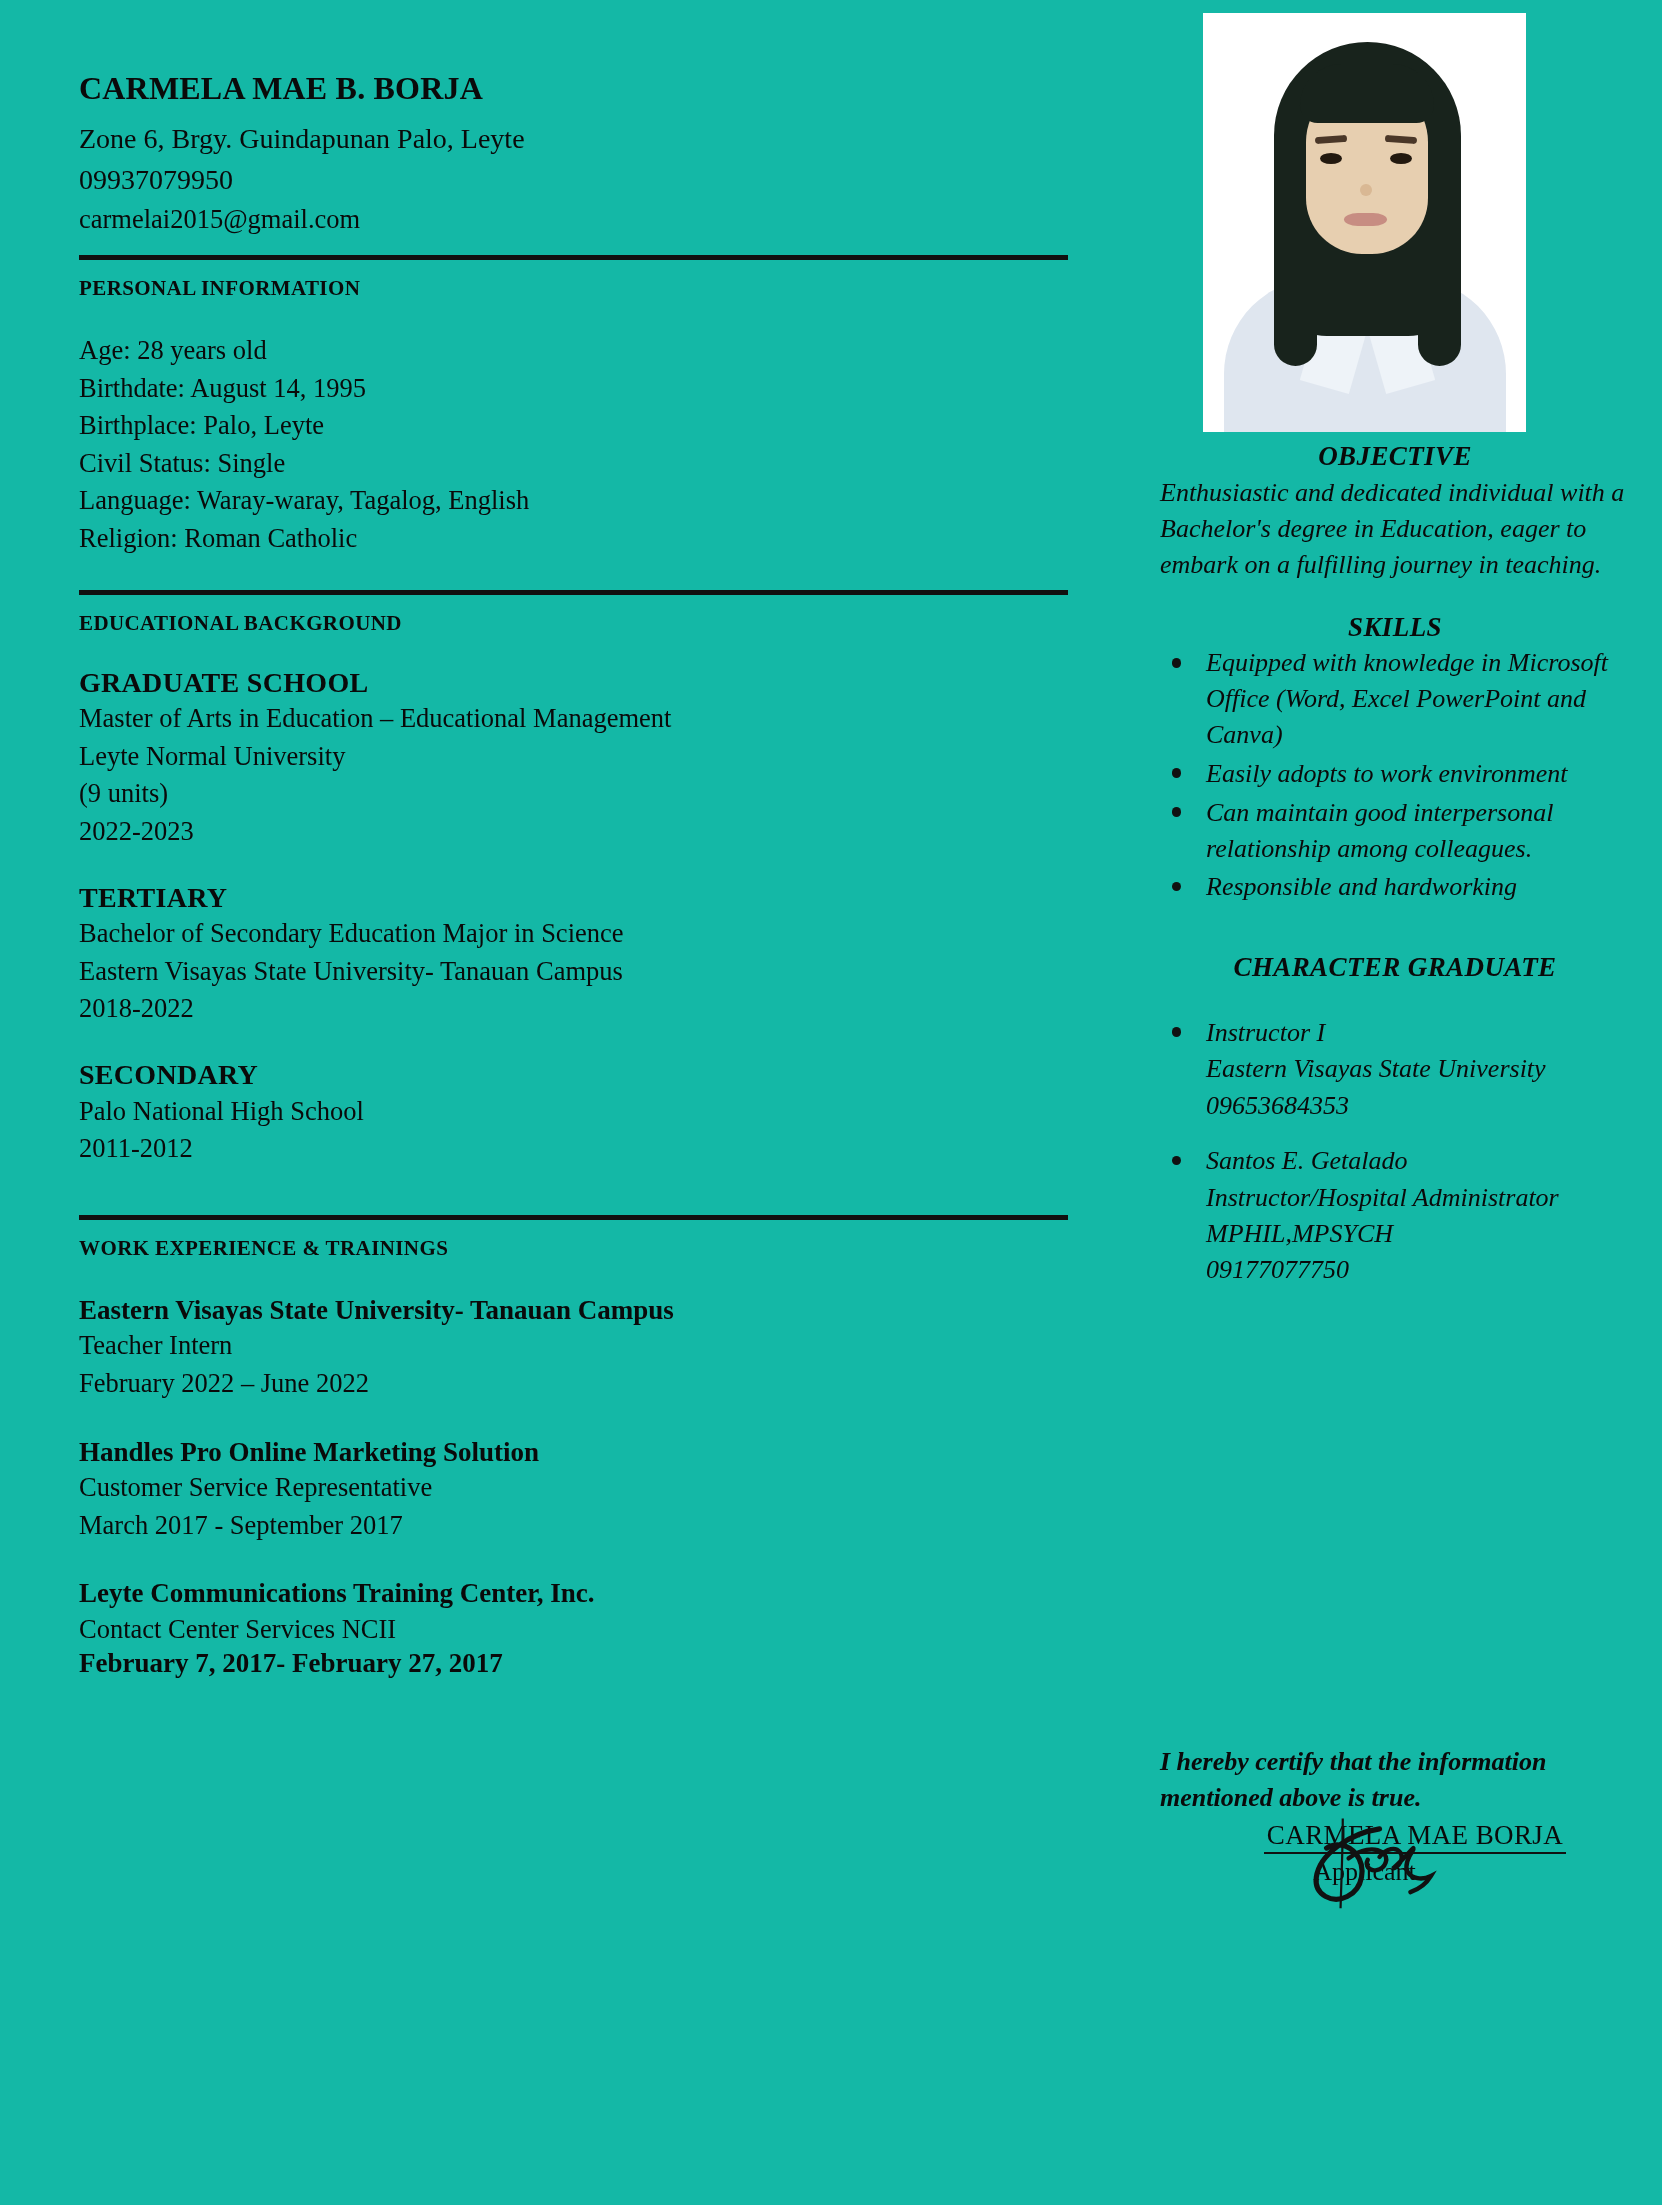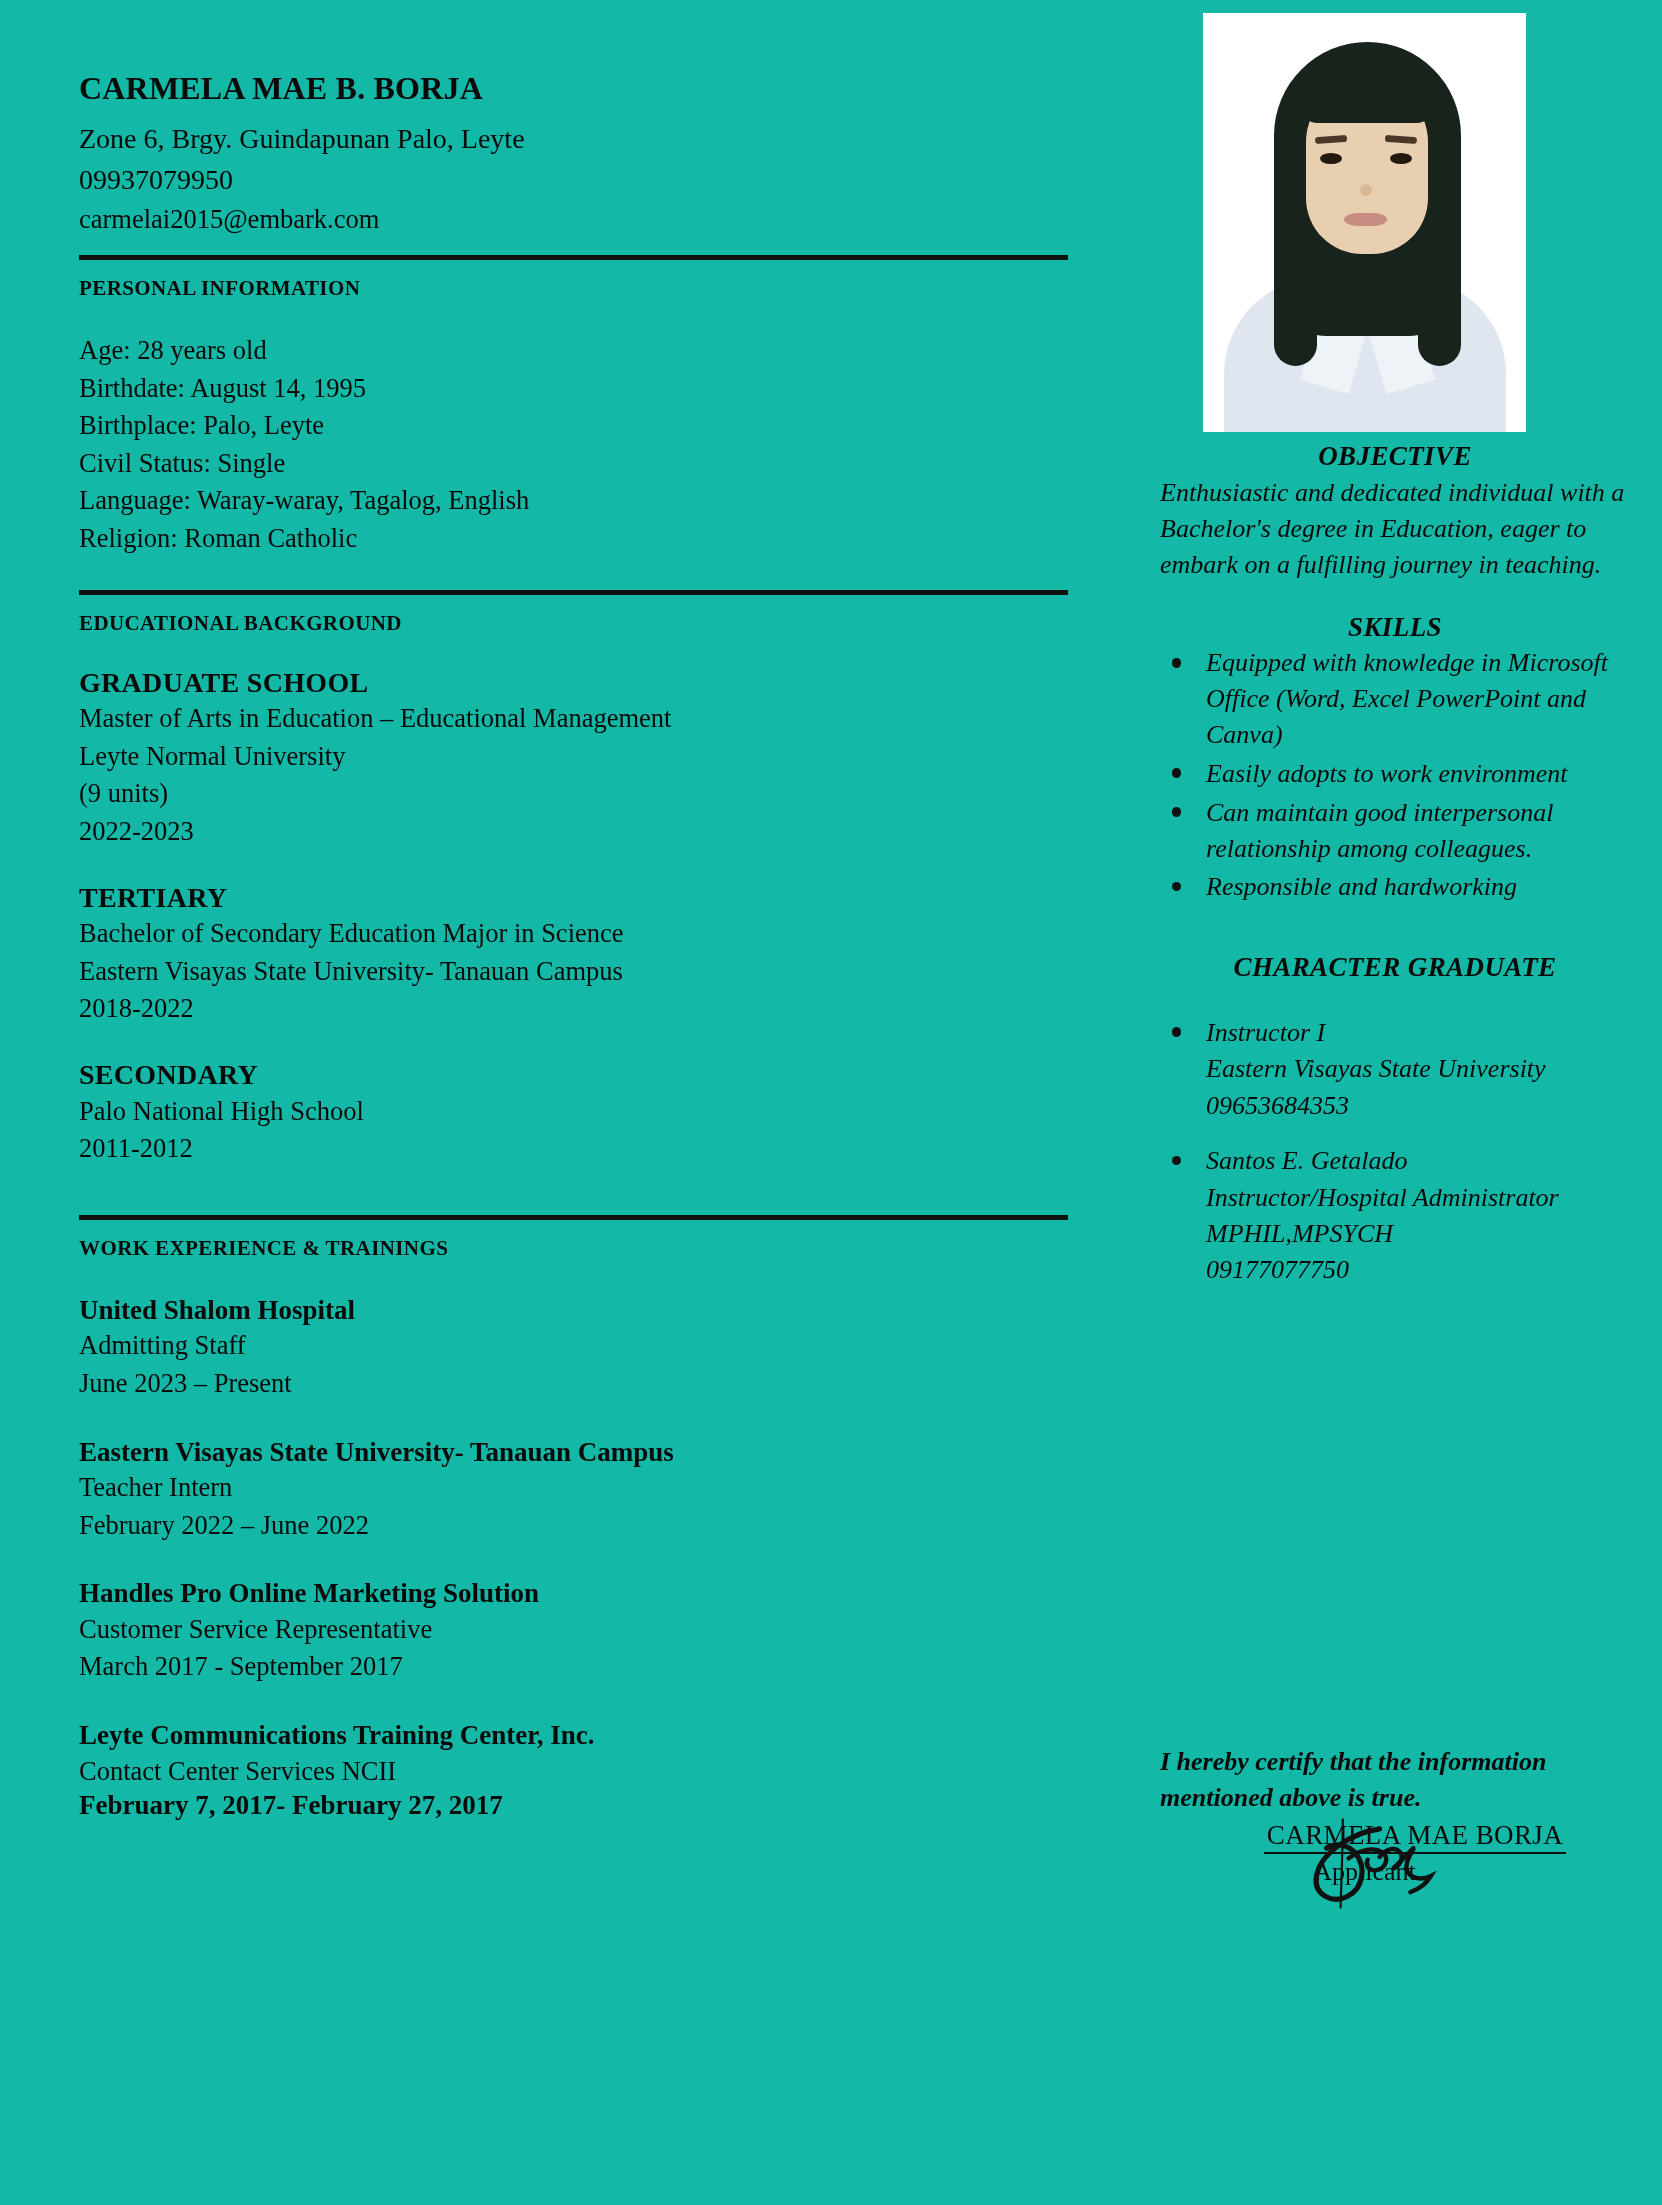--- a/index.html
+++ b/index.html
@@ -270,21 +270,21 @@
 </head>
 <body>
 
 <div class="page">
 
   <div class="left-col">
 
     <div class="name">CARMELA MAE B. BORJA</div>
     <div class="contact-line">Zone 6, Brgy. Guindapunan Palo, Leyte</div>
     <div class="contact-line">09937079950</div>
-    <div class="contact-line email">carmelai2015@embark.com</div>
+    <div class="contact-line email">carmelai2015@gmail.com</div>
 
     <hr class="rule">
     <div class="section-title">PERSONAL INFORMATION</div>
 
     <div class="info-block">
       <div class="info-line">Age: 28 years old</div>
       <div class="info-line">Birthdate: August 14, 1995</div>
       <div class="info-line">Birthplace: Palo, Leyte</div>
       <div class="info-line">Civil Status: Single</div>
       <div class="info-line">Language: Waray-waray, Tagalog, English</div>
@@ -311,25 +311,20 @@
 
     <div class="edu-group">
       <div class="edu-level">SECONDARY</div>
       <div class="edu-line">Palo National High School</div>
       <div class="edu-line">2011-2012</div>
     </div>
 
     <hr class="rule" style="margin-top:47px">
     <div class="section-title">WORK EXPERIENCE &amp; TRAININGS</div>
 
-    <div class="work-group">
-      <div class="work-org">United Shalom Hospital</div>
-      <div class="work-line">Admitting Staff</div>
-      <div class="work-line">June 2023 – Present</div>
-    </div>
 
     <div class="work-group">
       <div class="work-org">Eastern Visayas State University- Tanauan Campus</div>
       <div class="work-line">Teacher Intern</div>
       <div class="work-line">February 2022 – June 2022</div>
     </div>
 
     <div class="work-group">
       <div class="work-org">Handles Pro Online Marketing Solution</div>
       <div class="work-line">Customer Service Representative</div>

